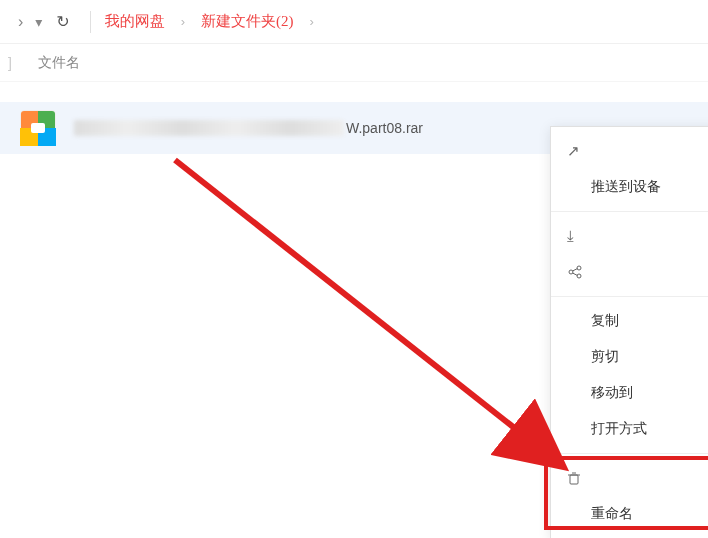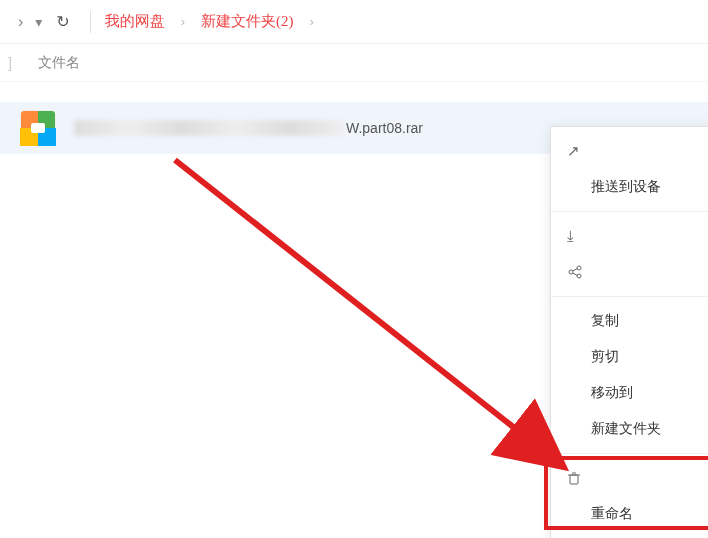--- a/index.html
+++ b/index.html
@@ -261,21 +261,21 @@
   <div class="menu-item">
     <span class="menu-icon"></span>
     <span class="menu-label">剪切</span>
   </div>
   <div class="menu-item">
     <span class="menu-icon"></span>
     <span class="menu-label">移动到</span>
   </div>
   <div class="menu-item">
     <span class="menu-icon"></span>
-    <span class="menu-label">新建文件夹</span>
+    <span class="menu-label">打开方式</span>
   </div>
   <div class="menu-sep"></div>
   <div class="menu-item">
     <span class="menu-icon">
       <svg width="14" height="14" viewBox="0 0 14 14" fill="none" stroke="#666" stroke-width="1">
         <rect x="3" y="4" width="8" height="9" rx="1"></rect>
           <line x1="1" y1="4" x2="13" y2="4"></line>
           <line x1="5" y1="2" x2="9" y2="2"></line>
       </svg>
     </span>

